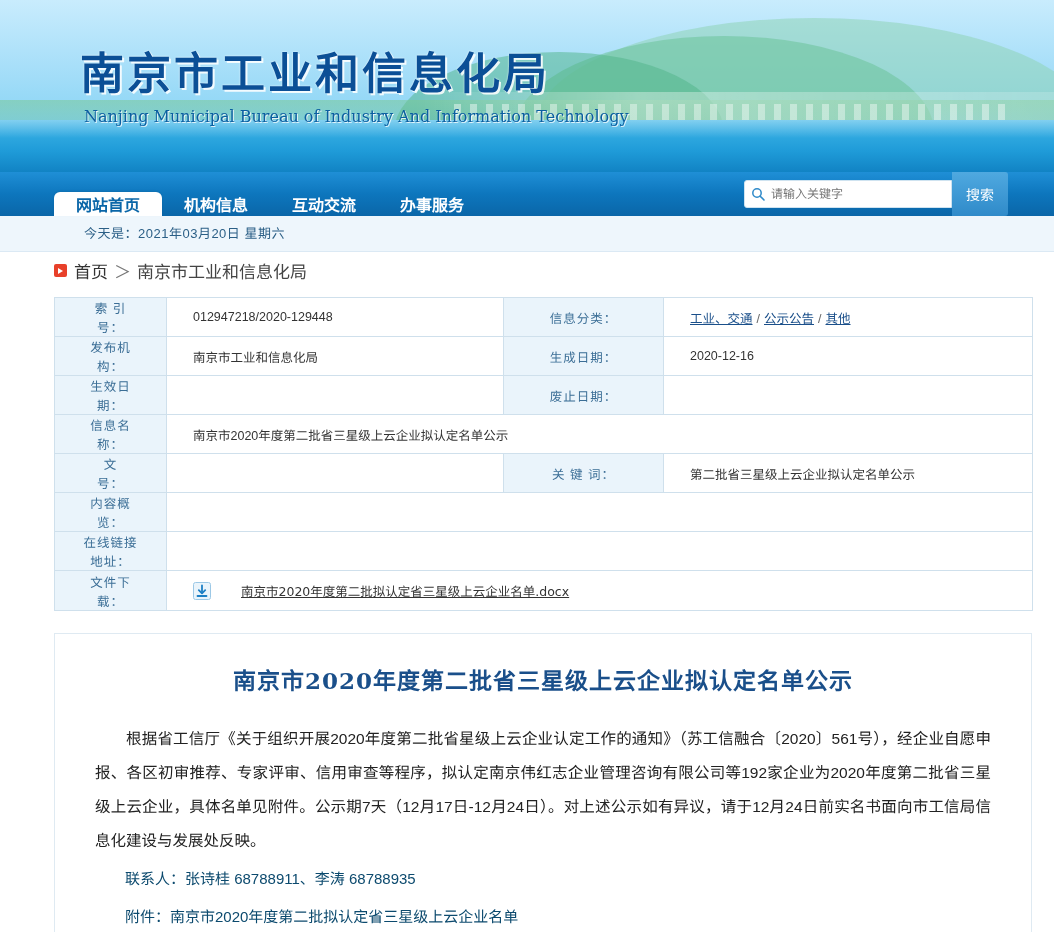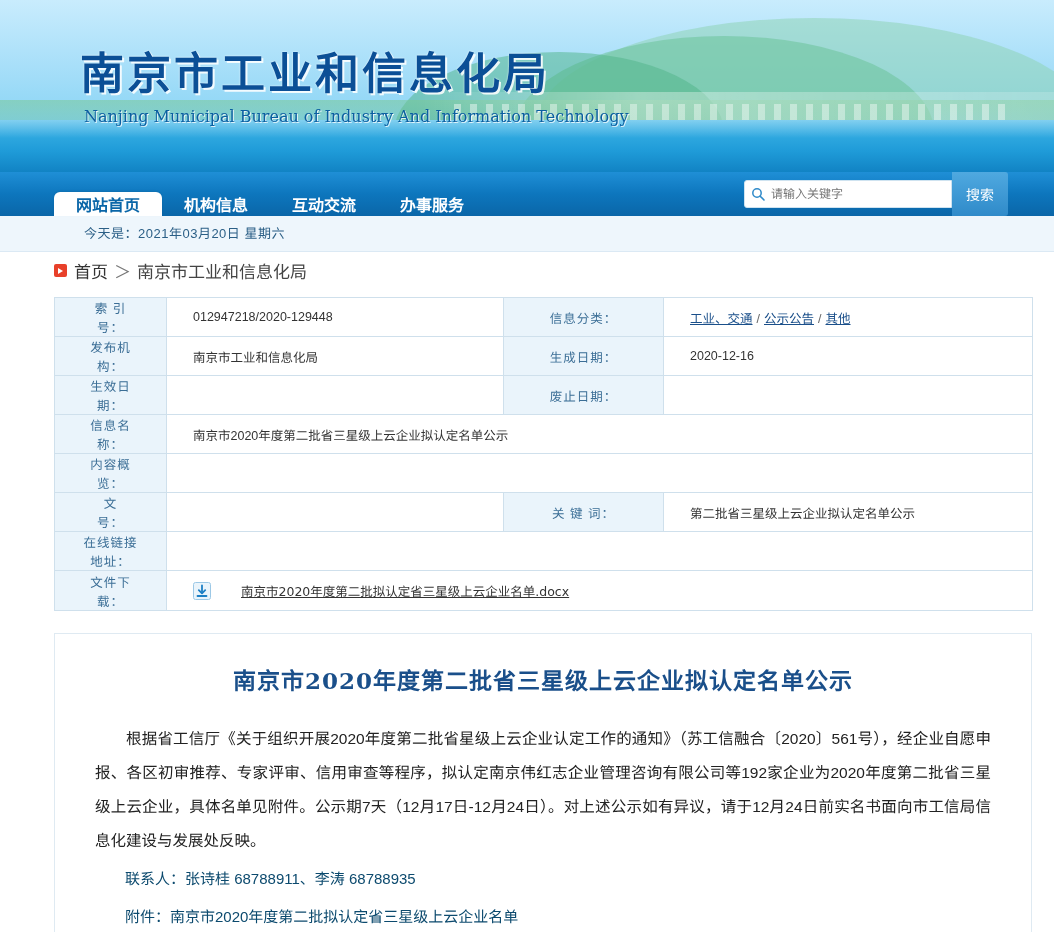--- a/index.html
+++ b/index.html
@@ -384,28 +384,28 @@
       <td class="lbl">生效日期：</td>
       <td class="val"></td>
       <td class="lbl">废止日期：</td>
       <td class="val"></td>
     </tr>
     <tr>
       <td class="lbl">信息名称：</td>
       <td class="val" colspan="3">南京市2020年度第二批省三星级上云企业拟认定名单公示</td>
     </tr>
     <tr>
-      <td class="lbl">内容概览：</td>
-      <td class="val" colspan="3"></td>
-    </tr>
-    <tr>
       <td class="lbl">文　　号：</td>
       <td class="val"></td>
       <td class="lbl">关 键 词：</td>
       <td class="val">第二批省三星级上云企业拟认定名单公示</td>
+    </tr>
+    <tr>
+      <td class="lbl">内容概览：</td>
+      <td class="val" colspan="3"></td>
     </tr>
     <tr>
       <td class="lbl">在线链接地址：</td>
       <td class="val" colspan="3"></td>
     </tr>
     <tr class="dl-row">
       <td class="lbl">文件下载：</td>
       <td class="val" colspan="3">
         <span class="dl-cell">
           <span class="dl-icon">

